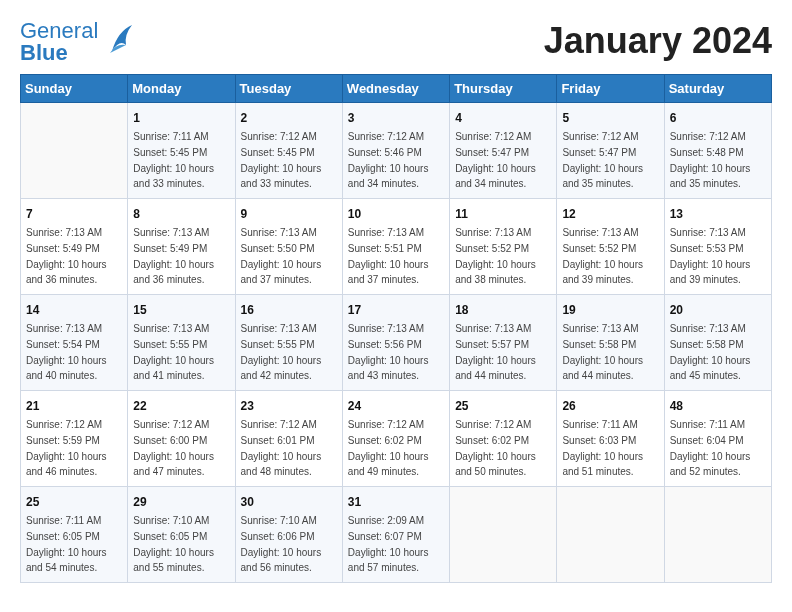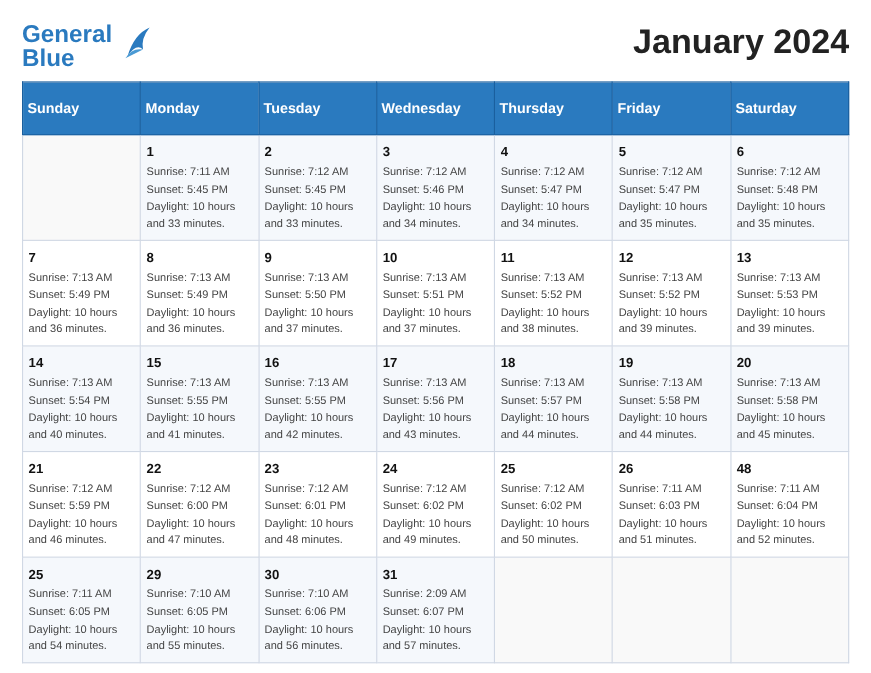--- a/index.html
+++ b/index.html
@@ -18,39 +18,39 @@
     }
     .logo {
       display: flex;
       flex-direction: column;
       align-items: flex-start;
     }
     .title-block {
       text-align: right;
     }
     .month-title {
-      font-size: 31px;
+      font-size: 36px;
       font-weight: bold;
       color: #222;
     }
     .location {
       font-size: 15px;
       color: #555;
     }
     table {
       width: 100%;
       border-collapse: collapse;
       font-size: 11px;
     }
     thead tr {
       background-color: #2a7abf;
       color: #fff;
     }
     thead th {
-      padding: 16px 4px;
+      padding: 6px 4px;
       text-align: left;
       font-size: 13px;
       font-weight: bold;
       border: 1px solid #1a5f9e;
     }
     tbody tr {
       vertical-align: top;
     }
     tbody tr:nth-child(odd) {
       background-color: #f5f8fc;
@@ -82,21 +82,21 @@
       background: #f9f9f9;
     }
   </style>
 </head>
 <body>
 
 <div class="header">
   <div class="logo">
     <div style="display:flex; align-items:center; gap:4px;">
       <div style="display:flex; flex-direction:column; line-height:1.0;">
-        <span style="font-size:22px; font-weight:bold; color:#2a7abf;">General</span>
+        <span style="font-size:22px; font-weight:normal; color:#2a7abf;">General</span>
         <span style="font-size:22px; font-weight:bold; color:#2a7abf;">Blue</span>
       </div>
       <div style="margin-left:2px;">
         <svg width="32" height="38" viewBox="0 0 32 38" fill="none" xmlns="http://www.w3.org/2000/svg">
           <path d="M8 30 Q14 10 28 4 Q20 14 22 24 Q16 18 8 30Z" fill="#2a7abf"></path>
           <path d="M6 32 Q12 22 22 24 Q14 28 6 32Z" fill="#4a9ad4"></path>
         </svg>
       </div>
     </div>
   </div>

